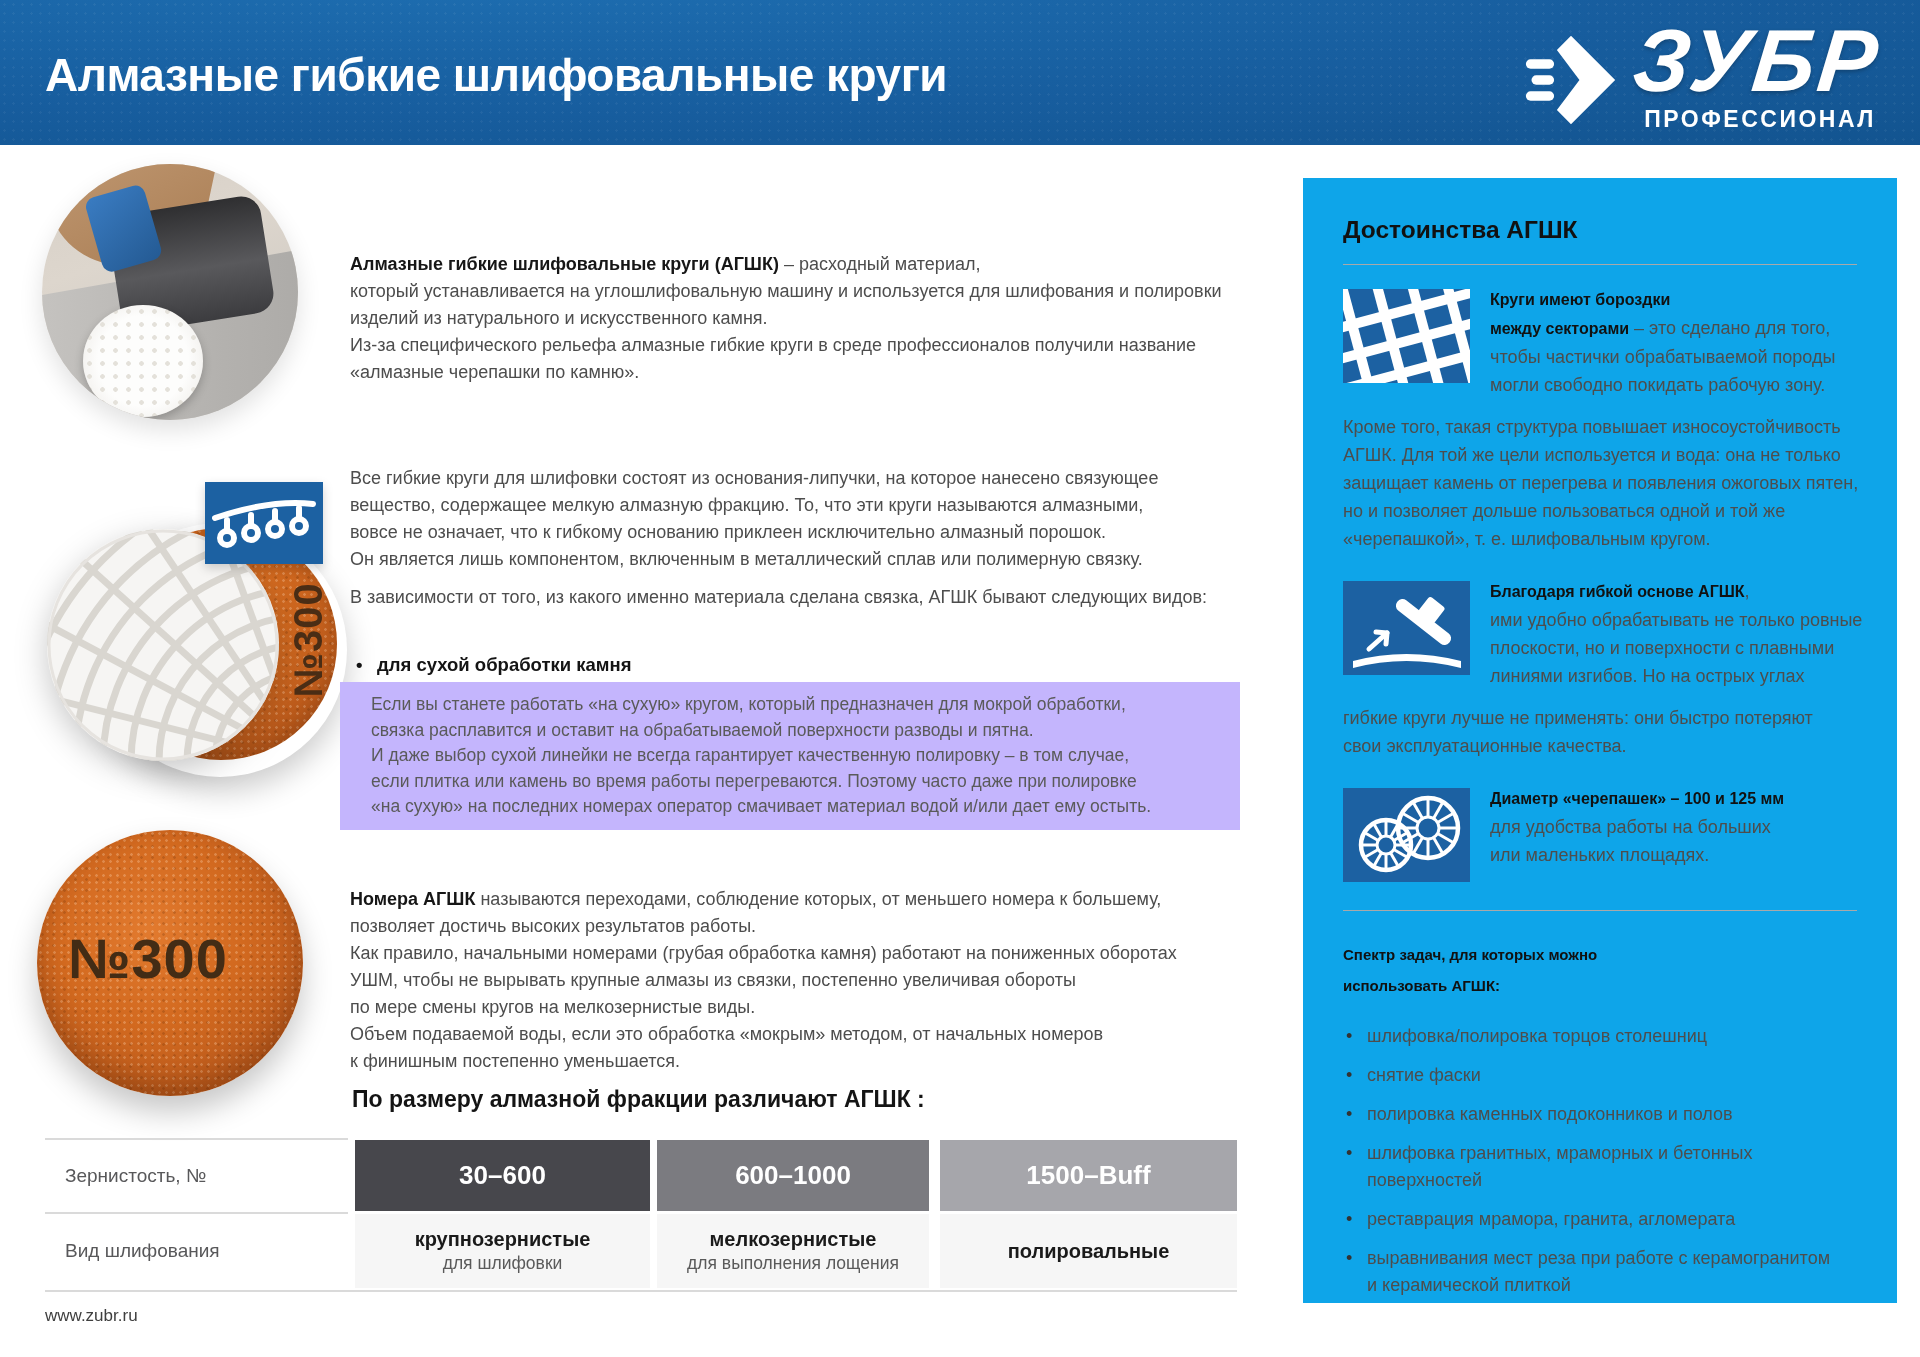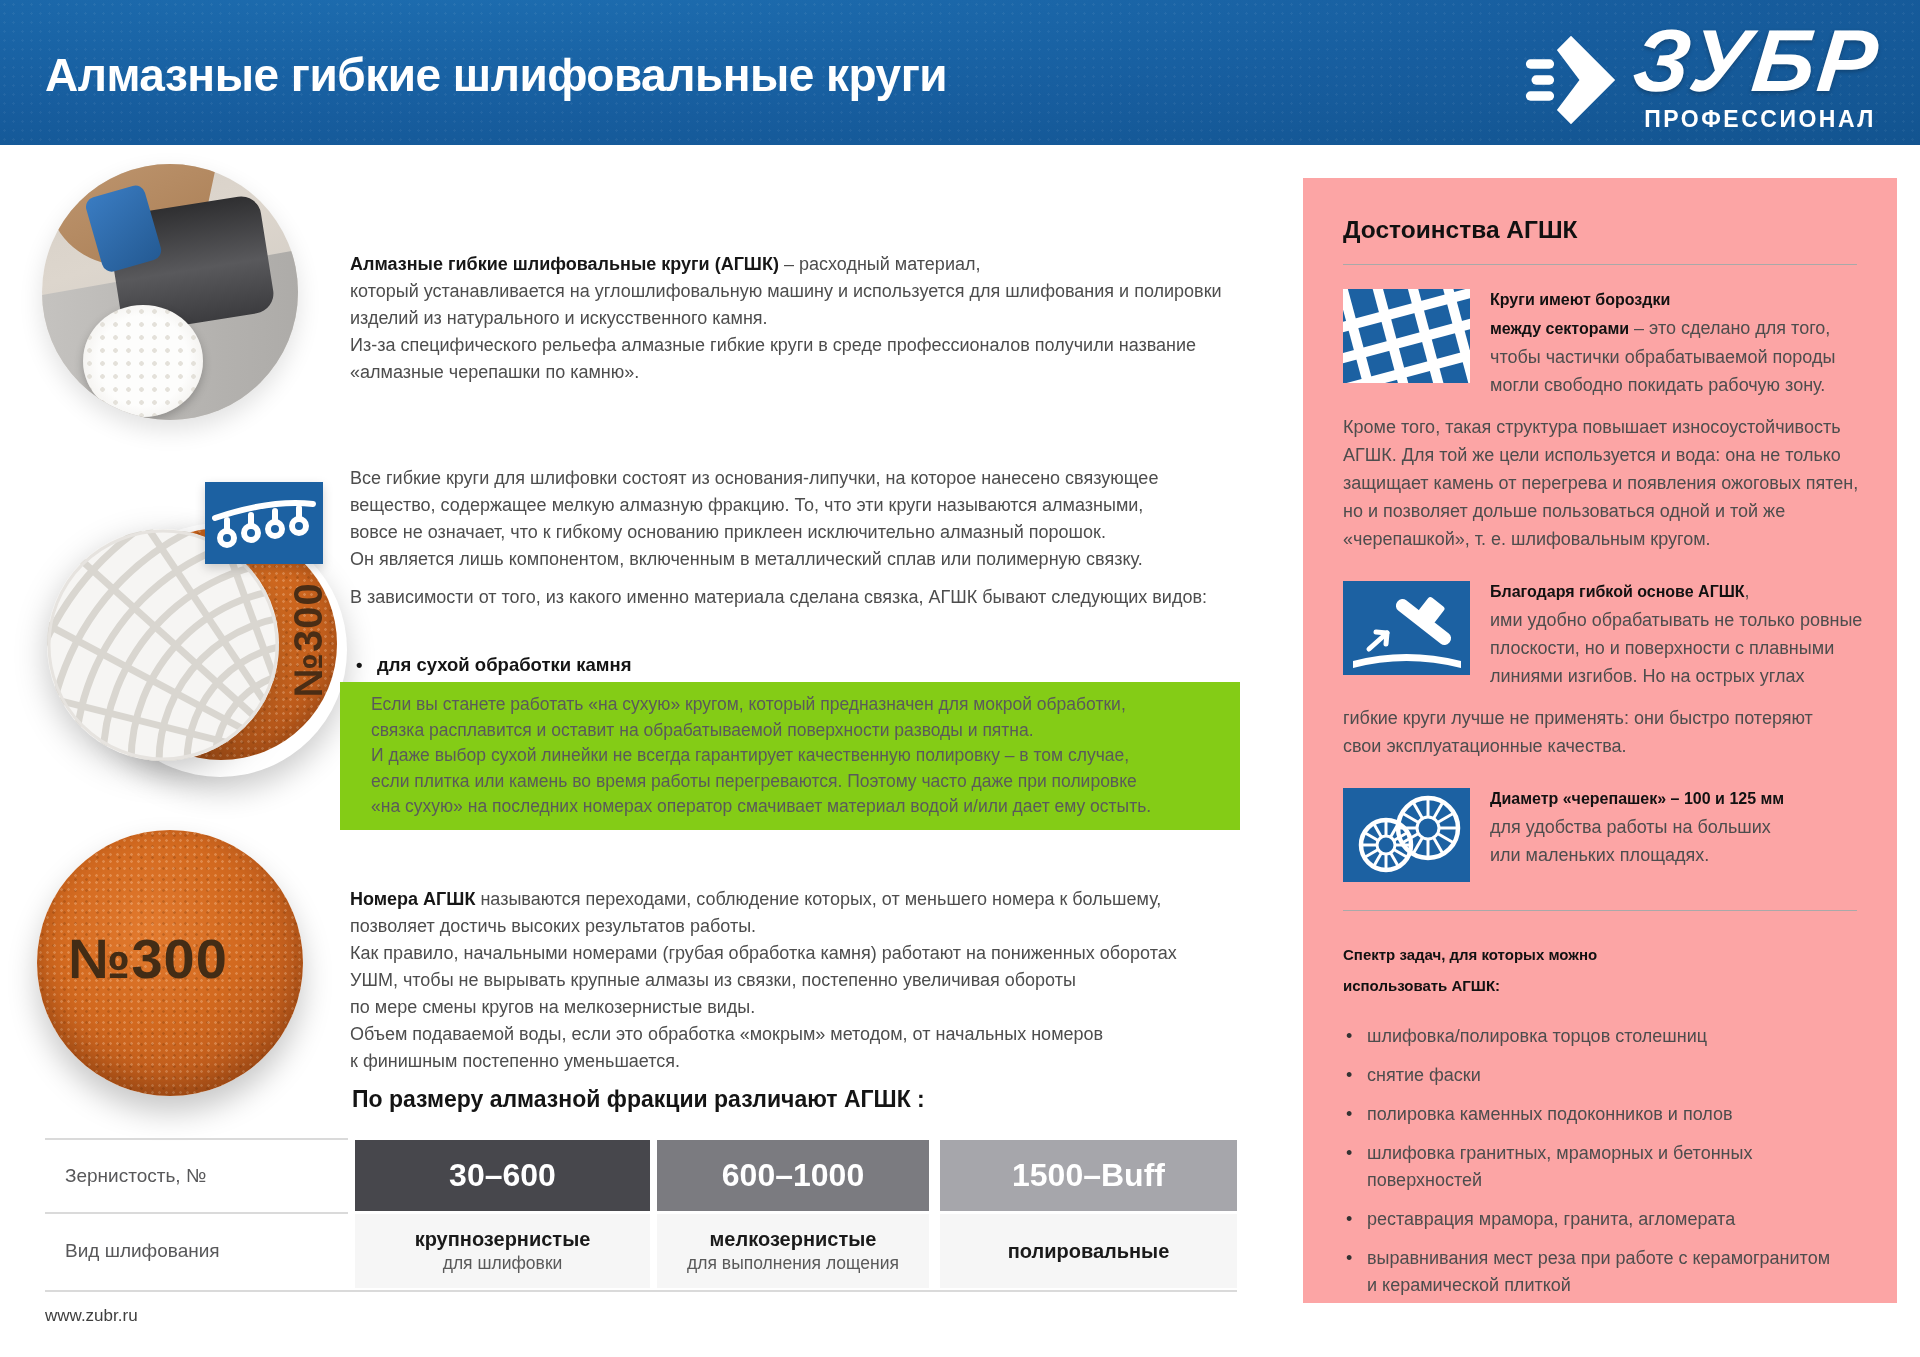--- a/index.html
+++ b/index.html
@@ -60,44 +60,44 @@
   .p-intro { top:251px; }
   .p-comp { top:465px; }
   .p-lead { top:584px; width:930px; }
   .p-num { top:886px; }
 
   .type-bullets { position:absolute; left:352px; top:617px; list-style:none; }
   .type-bullets li { position:relative; padding-left:25px; font-size:18.5px; font-weight:bold; color:#141414; line-height:37px;margin-top:29px; }
   .type-bullets li::before { content:"•"; position:absolute; left:4px; color:#141414; }
 
   .warnbox { position:absolute; left:340px; top:682px; width:900px; padding:10px 24px 10px 31px;
-    background:#84cc16; font-size:17.5px; line-height:25.5px; color:#5a5a5a; white-space:pre-line; }
+    background:#c4b5fd; font-size:17.5px; line-height:25.5px; color:#5a5a5a; white-space:pre-line; }
 
   
   .tbl-heading { position:absolute; left:352px; top:1086px; font-size:23px; font-weight:bold; color:#141414; }
   .th-cell { position:absolute; top:1140px; height:71px; display:flex; align-items:center; justify-content:center;
-    color:#fff; font-size:32px; font-weight:bold;text-align:right; }
+    color:#fff; font-size:26px; font-weight:bold;text-align:right; }
   .tb-cell { position:absolute; top:1214px; height:74px; background:#f6f6f6; display:flex; flex-direction:column;
     align-items:center; justify-content:center; gap:2px; }
   .tc1 { left:355px; width:295px; } .tc2 { left:657px; width:272px; } .tc3 { left:940px; width:297px; }
   .tb-name { font-size:20px; font-weight:bold; color:#1a1a1a; }
   .tb-desc { font-size:17.5px; color:#5a5a5a; }
   .tb-desc:empty { display:none; }
   .row-label { position:absolute; left:45px; width:303px; color:#58585a; font-size:19px;
     display:flex; align-items:center; padding-left:20px; }
   .rl1 { top:1140px; height:71px; } .rl2 { top:1214px; height:74px; }
   .tline { position:absolute; height:2px; background:#dadada; }
   .tl1 { left:45px; top:1138px; width:303px; }
   .tl2 { left:45px; top:1212px; width:303px; }
   .tl3 { left:45px; top:1290px; width:1192px; }
 
   .footer { position:absolute; left:45px; top:1306px; font-size:17px; color:#3f3f3f; }
 
   
-  .panel { position:absolute; left:1303px; top:178px; width:594px; height:1125px; background:#fca5a5;
+  .panel { position:absolute; left:1303px; top:178px; width:594px; height:1125px; background:#0ea5e9;
     padding:38px 24px 30px 40px; overflow:hidden; }
   .panel h2 { font-size:24.5px; color:#111; margin:0 0 20px; }
   .rule { border:none; border-top:1px solid #a9a9a9; margin:0 16px 24px 0; }
   .rule.second { margin-top:6px; }
   .adv { margin-bottom:28px; }
   .adv-top { display:flex; gap:20px; }
   .adv-icon { flex:0 0 127px; width:127px; height:94px; }
   .adv-text { font-size:18px; line-height:28px; color:#4d4d4d; white-space:pre-line; margin-top:-4px; }
   .adv-text b { font-size:16px; color:#111; }
   .adv-below { font-size:18px; line-height:28px; color:#4d4d4d; white-space:pre-line; margin-top:14px; }

